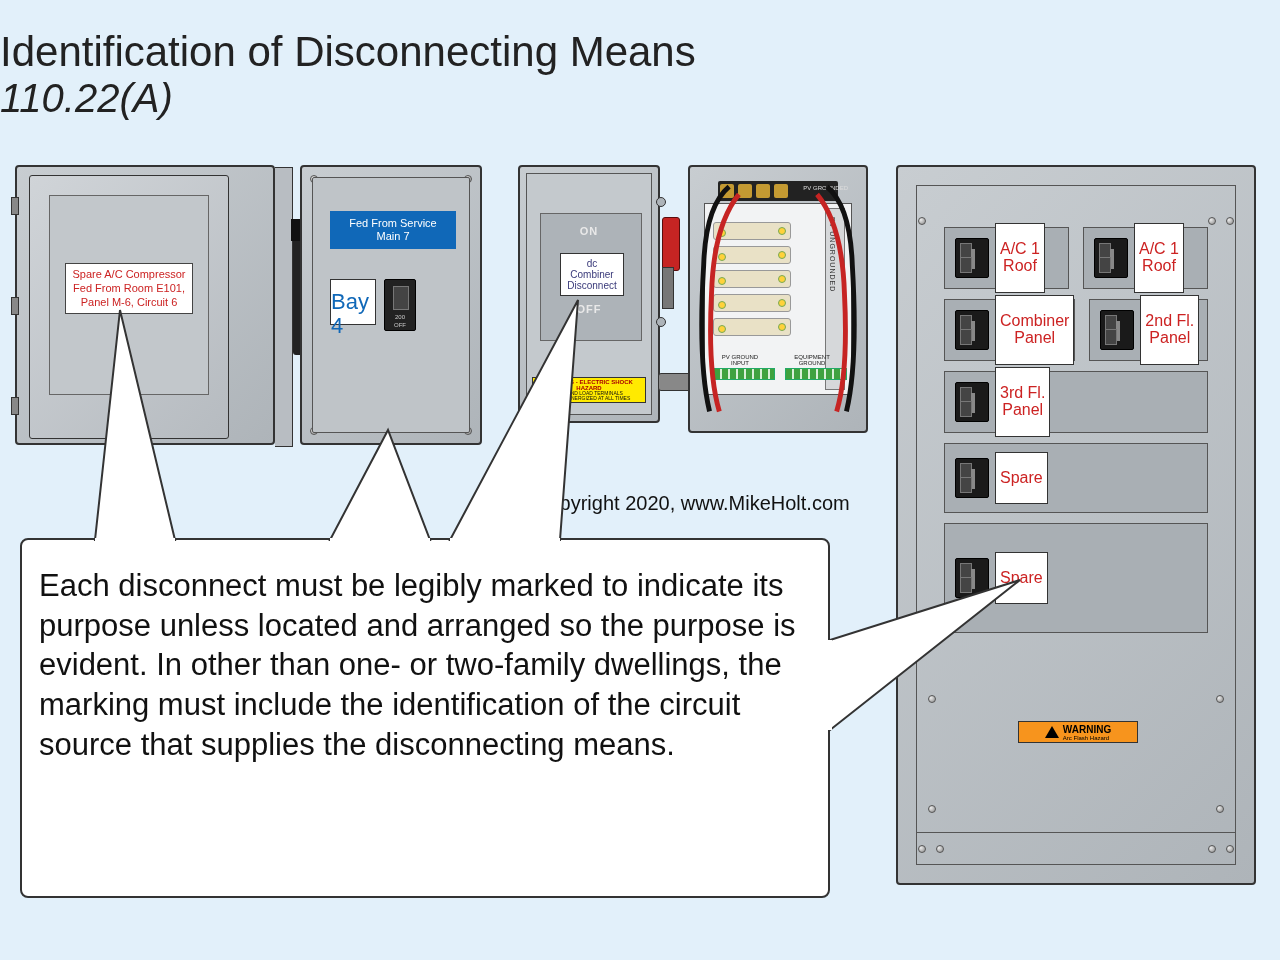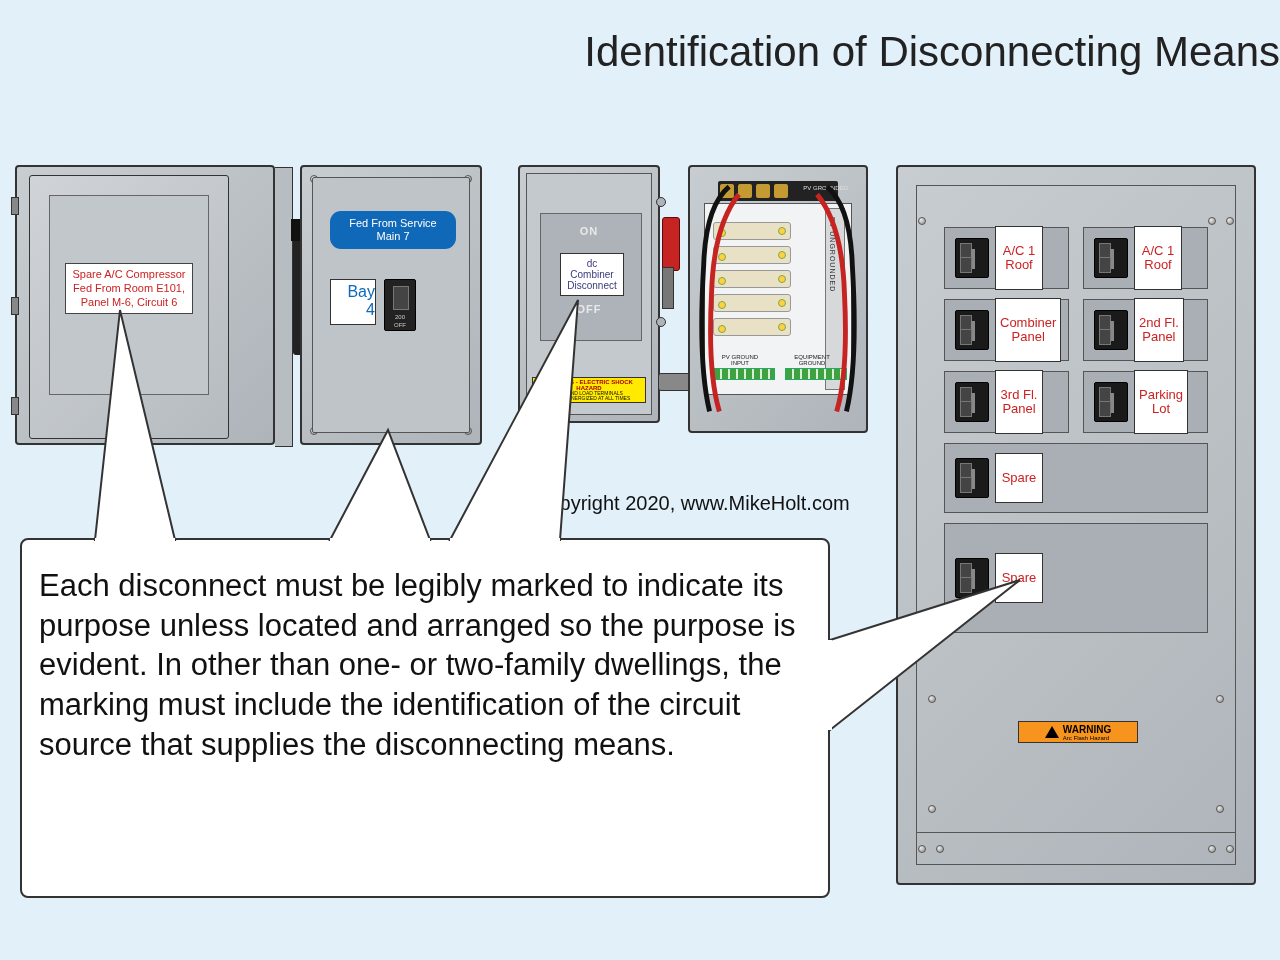--- a/index.html
+++ b/index.html
@@ -3,21 +3,21 @@
 <meta charset="utf-8">
 <style>
   * { box-sizing: border-box; margin: 0; padding: 0; }
   body {
     width: 1280px; height: 960px;
     background: #e2f0fa;
     font-family: Arial, Helvetica, sans-serif;
     position: relative;
     overflow: hidden;
   }
-  .title { text-align: right; padding-top: 28px; margin-left: 48px; }
+  .title { text-align: left; padding-top: 28px; }
   .title h1 { font-weight: 400; font-size: 42px; color: #222; }
   .title h2 { font-weight: 400; font-style: italic; font-size: 40px; color: #222; }
 
   
   .enclosure {
     position: absolute;
     background: linear-gradient(135deg, #c8cdd1 0%, #aeb4b9 100%);
     border: 2px solid #333;
     border-radius: 4px;
   }
@@ -26,21 +26,21 @@
     background: radial-gradient(circle at 30% 30%, #eee, #888);
     border: 1px solid #555;
   }
   .label-white {
     background: #fff; border: 1px solid #444;
     font-size: 11px; text-align: center; padding: 4px 6px;
     color: #c22; line-height: 1.25;
   }
   .label-blue {
     background: #1068b8; color: #fff; font-size: 11px;
-    text-align: center; padding: 6px 8px; line-height: 1.2; border-radius: 11px;
+    text-align: center; padding: 6px 8px; line-height: 1.2;
   }
 
   
   #box1 { left: 15px; top: 165px; width: 260px; height: 280px; }
   #box1 .door {
     position: absolute; left: 12px; top: 8px; width: 200px; height: 264px;
     background: linear-gradient(135deg,#d0d4d8,#b6bbc0);
     border: 1.5px solid #333; border-radius: 3px;
   }
   #box1 .inner {
@@ -55,21 +55,21 @@
   #box1 .handle { position:absolute; right:-70px; top:52px; width:52px; height:22px; background:#111;}
   #box1 .lhinge { position:absolute; left:-6px; width:8px; height:18px; background:#888; border:1px solid #333;}
 
   
   #box2 { left: 300px; top: 165px; width: 182px; height: 280px; }
   #box2 .face { position:absolute; inset:10px; border:1px solid #555; background:#bfc4c8; border-radius:2px;}
   #box2 .bluetag { position:absolute; left:28px; top:44px; width:126px; }
   #box2 .baytag {
     position:absolute; left:28px; top:112px; width:46px; height:46px;
     background:#fff; border:1px solid #333; color:#1068b8;
-    font-size:16px; text-align:right; padding-top:3px; line-height:1.1;
+    font-size:22px; text-align:left; padding-top:10px; line-height:1.1;
   }
   #box2 .brkr {
     position:absolute; left:82px; top:112px; width:32px; height:52px;
     background:#222; border:1px solid #000; border-radius:2px;
   }
   #box2 .brkr .sw { position:absolute; left:8px; top:6px; width:16px; height:24px; background:#444; border:1px solid #777;}
   #box2 .brkr .on { position:absolute; top:7px; width:100%; text-align:center; color:#ddd; font-size:6px;}
   #box2 .brkr .amp { position:absolute; bottom:10px; width:100%; text-align:center; color:#ccc; font-size:6px;}
   #box2 .brkr .off { position:absolute; bottom:2px; width:100%; text-align:center; color:#ccc; font-size:6px;}
 
@@ -119,21 +119,21 @@
   .bk2p {
     width:34px; height:40px; background:#1a1a1a; border:1px solid #000;
     margin-left:10px; position:relative; border-radius:2px;
   }
   .bk2p::before, .bk2p::after {
     content:""; position:absolute; left:4px; width:10px; height:14px; background:#444; border:1px solid #777;
   }
   .bk2p::before{ top:4px;} .bk2p::after{ bottom:4px;}
   .bk2p .tie{ position:absolute; left:15px; top:10px; width:4px; height:20px; background:#888;}
   .ckt-label{
-    background:#fff; border:1px solid #333; font-size:13px; color:#c22;
+    background:#fff; border:1px solid #333; font-size:16px; color:#c22;
     text-align:center; padding:17px 4px; margin-left:6px; line-height:1.05; min-width:48px;
   }
   .arcflash{
     position:absolute; left:120px; bottom:140px; width:120px; height:22px;
     background:#f7941d; border:1px solid #333; color:#000; font-size:10px;
     display:flex; align-items:center; justify-content:center; gap:4px; font-weight:700;
   }
   .arcflash .tri{ width:0;height:0;border-left:7px solid transparent;border-right:7px solid transparent;border-bottom:12px solid #000; position:relative;}
   .arcflash .sub{ font-size:6px; font-weight:400; display:block;}
 
@@ -148,20 +148,21 @@
   }
 
   
   svg.tails { position:absolute; left:0; top:0; width:1280px; height:960px; pointer-events:none;}
 </style>
 </head>
 <body>
 
 <div class="title">
   <h1>Identification of Disconnecting Means</h1>
+  <h2>110.22(A)</h2>
 </div>
 
 <div id="box1" class="enclosure">
   <div class="hinge"></div>
   <div class="handlebar"></div>
     <div class="handle"></div>
   <div class="lhinge" style="top:30px"></div>
   <div class="lhinge" style="top:130px"></div>
   <div class="lhinge" style="top:230px"></div>
   <div class="door"></div>
@@ -298,29 +299,20 @@
     <div class="cellrow">
       <div class="cell">
           <div class="bk2p">
             <div class="tie"></div>
           </div>
           <div class="ckt-label">
             <div>3rd Fl.</div>
             <div>Panel</div>
           </div>
         </div>
-      <div class="cell">
-          <div class="bk2p">
-            <div class="tie"></div>
-          </div>
-          <div class="ckt-label">
-            <div>Parking</div>
-            <div>Lot</div>
-          </div>
-        </div>
     </div>
     <div class="cell full">
         <div class="bk2p">
           <div class="tie"></div>
         </div>
         <div class="ckt-label">Spare</div>
       </div>
     <div class="cell full" style="height:110px">
         <div class="bk2p">
           <div class="tie"></div>

